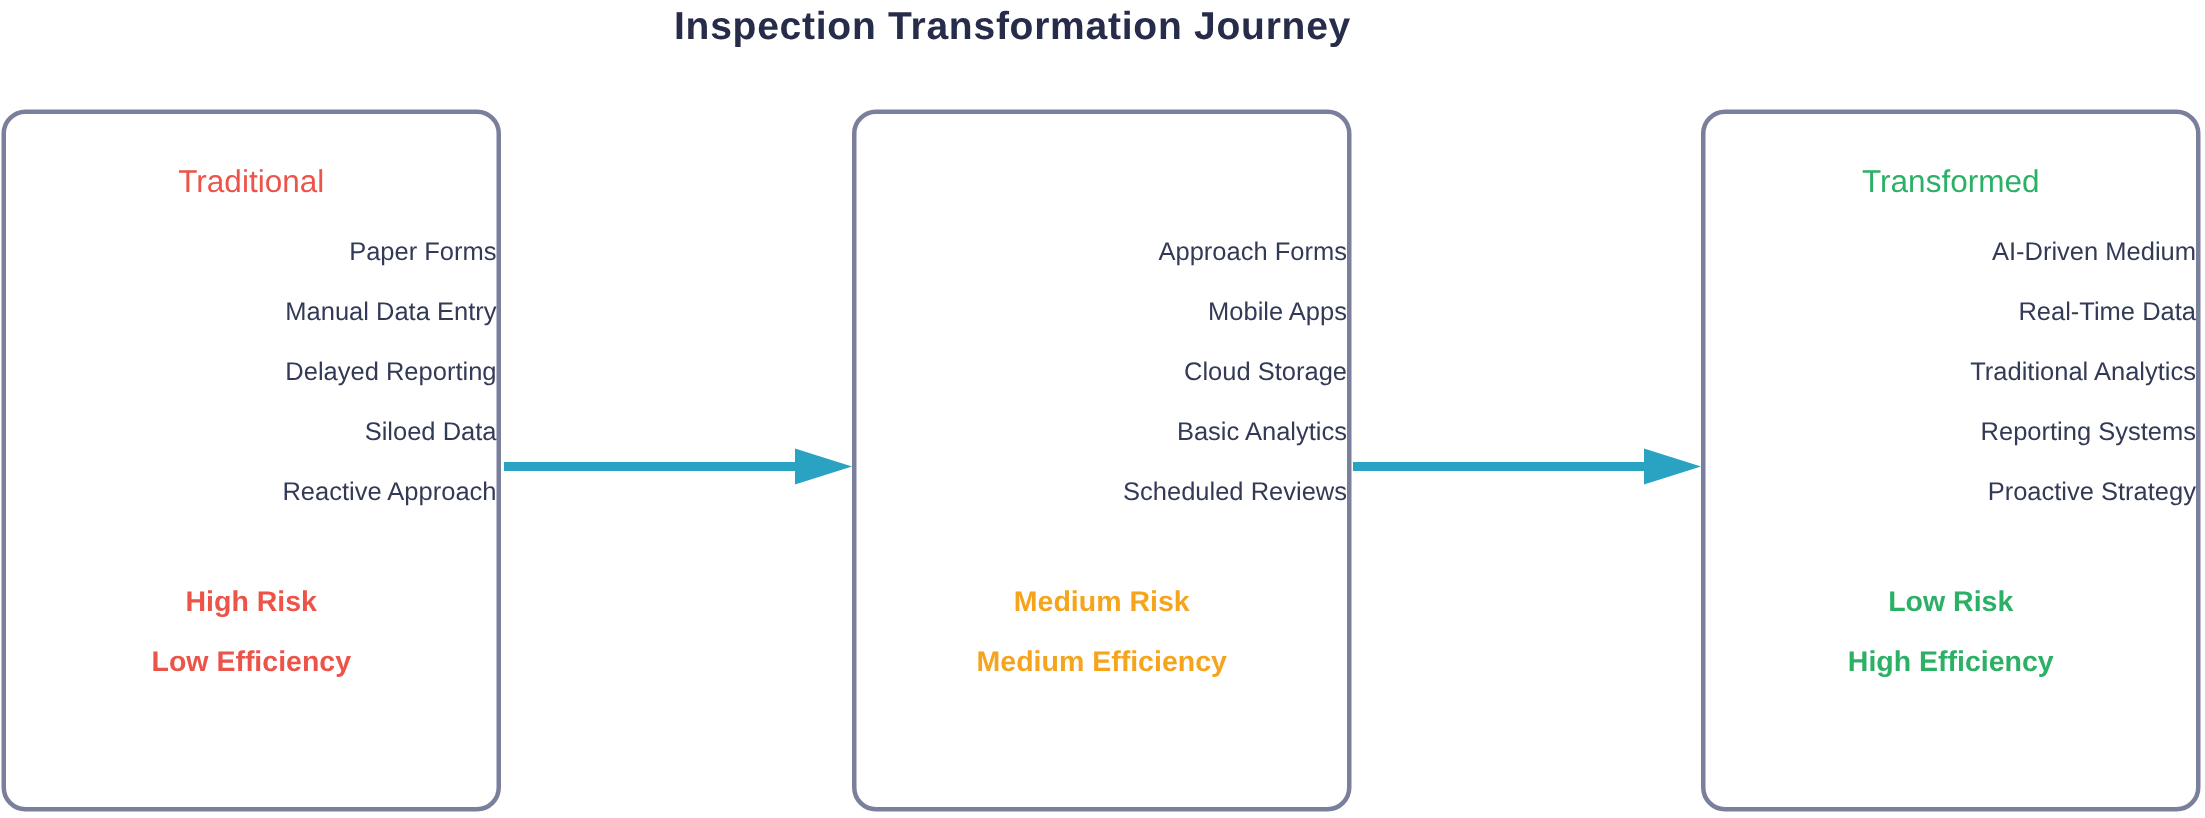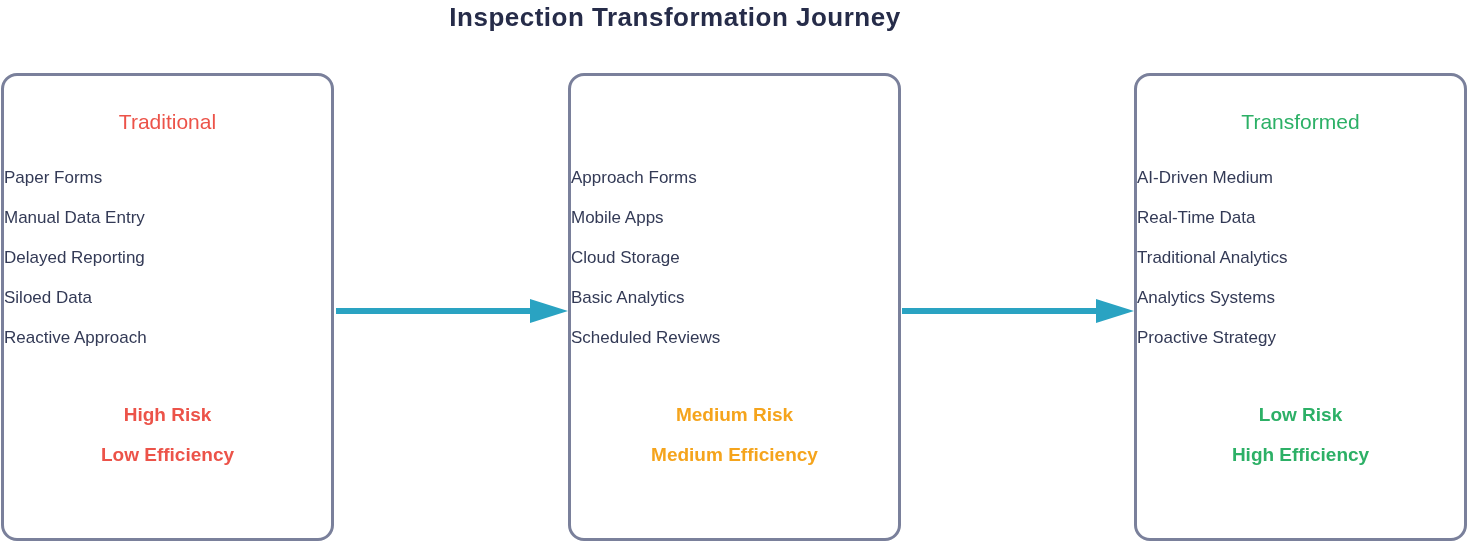--- a/index.html
+++ b/index.html
@@ -51,33 +51,33 @@
     left:0;
     width:100%;
     text-align:center;
     font-size:21px;
     line-height:26px;
     font-weight:normal;
     color:var(--accent,#333);
   }
   .stage-items{
     position:absolute;
-    top:82px;
+    top:72px;
     left:0;
     width:100%;
-    text-align:left;
+    text-align:right;
   }
   .stage-item{
     font-size:17px;
     line-height:40px;
     color:var(--item);
   }
   .stage-metrics{
     position:absolute;
-    top:319px;
+    top:306px;
     left:0;
     width:100%;
     text-align:center;
   }
   .stage-metric{
     font-size:19px;
     line-height:40px;
     font-weight:bold;
     color:var(--accent,#333);
   }
@@ -137,21 +137,21 @@
     <line x1="0" y1="13" x2="198" y2="13" stroke-width="6"></line>
     <polygon points="194,1 232,13 194,25"></polygon>
   </svg>
 
   <div class="stage-card pos-2" style="--accent: #2cb066;">
     <div class="stage-title">Transformed</div>
     <div class="stage-items">
       <div class="stage-item">AI-Driven Medium</div>
       <div class="stage-item">Real-Time Data</div>
       <div class="stage-item">Traditional Analytics</div>
-      <div class="stage-item">Analytics Systems</div>
+      <div class="stage-item">Reporting Systems</div>
       <div class="stage-item">Proactive Strategy</div>
     </div>
     <div class="stage-metrics">
       <div class="stage-metric">Low Risk</div>
       <div class="stage-metric">High Efficiency</div>
     </div>
   </div>
 
 </div>
 

